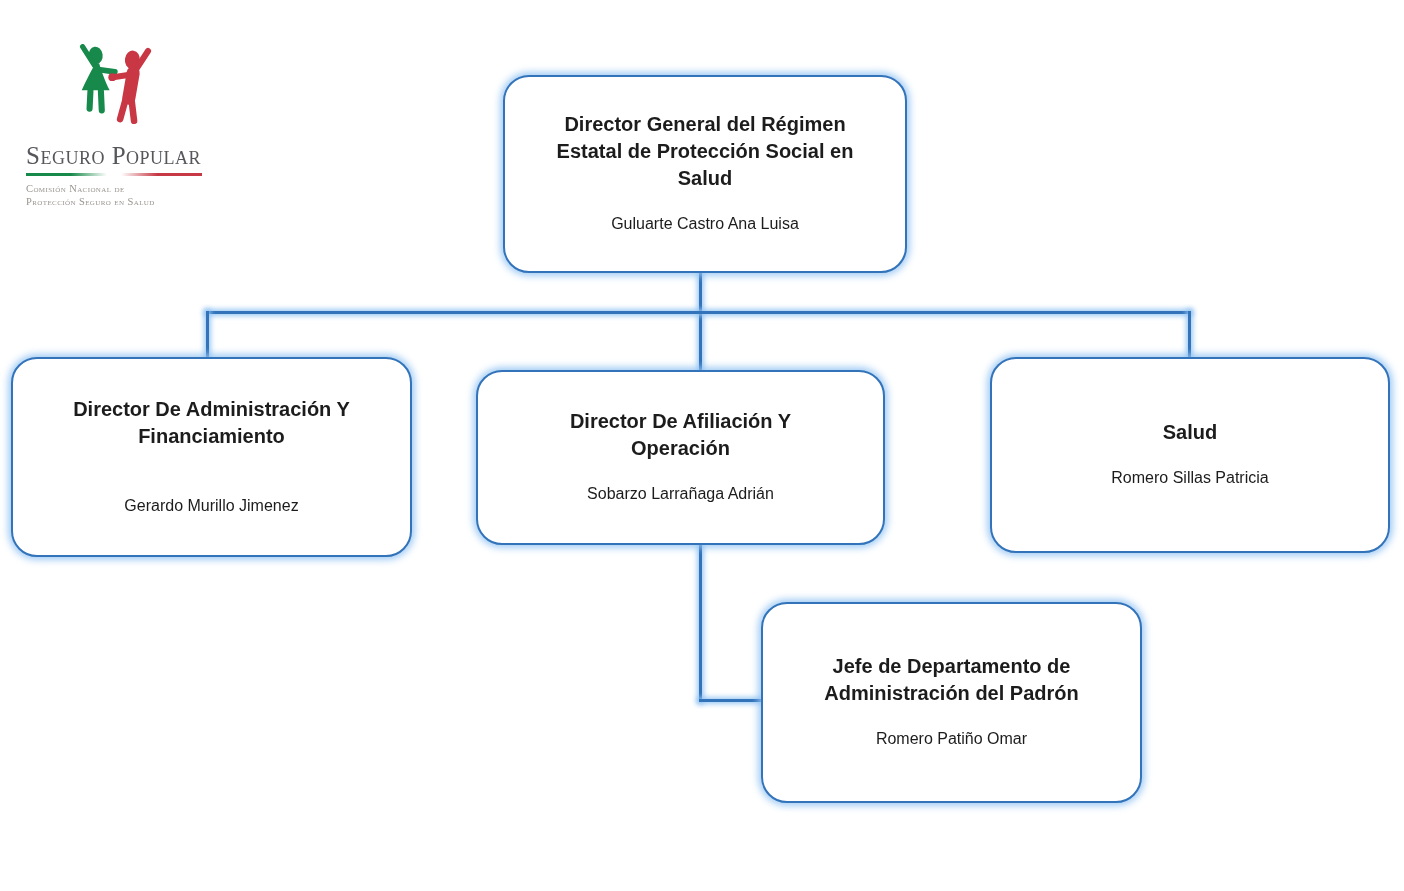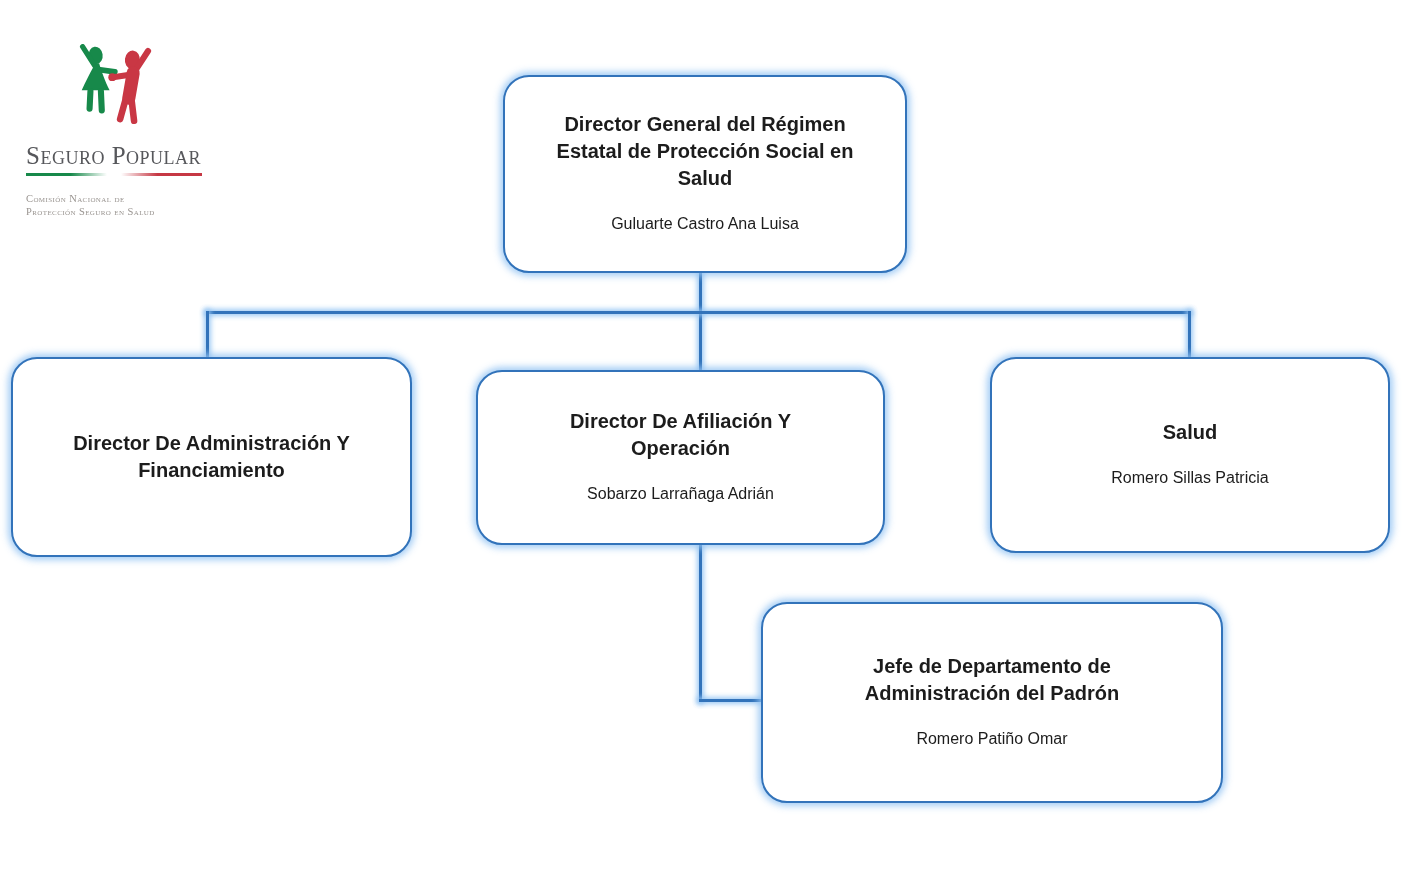--- a/index.html
+++ b/index.html
@@ -54,21 +54,21 @@
     background: linear-gradient(to left, #c63844 55%, rgba(198,56,68,0));
   }
   .org-line {
     font-family: "Liberation Serif", serif;
     font-variant: small-caps;
     font-size: 10.5px;
     line-height: 13px;
     letter-spacing: 0.4px;
     color: #98938f;
   }
-  .org-line.first { margin-top: 16px; }
+  .org-line.first { margin-top: 6px; }
 
   
   .node {
     position: absolute;
     z-index: 2;
     box-sizing: border-box;
     background: #ffffff;
     border: 2.5px solid #3273ba;
     border-radius: 26px;
     box-shadow: 0 0 7px 3px rgba(148, 196, 243, 0.85);
@@ -87,21 +87,21 @@
   }
   .node .person {
     font-size: 16px;
     line-height: 27px;
     margin-top: 18px;
   }
   #node-general    { left: 503px; top: 75px;  width: 404px; height: 198px; }
   #node-admin      { left: 11px;  top: 357px; width: 401px; height: 200px; gap: 24px; }
   #node-afiliacion { left: 476px; top: 370px; width: 409px; height: 175px; align-items: center; }
   #node-gestion    { left: 990px; top: 357px; width: 400px; height: 196px; }
-  #node-jefe       { left: 761px; top: 602px; width: 462px; height: 201px; }
+  #node-jefe       { left: 761px; top: 602px; width: 381px; height: 201px; }
 
   
   .line {
     position: absolute;
     z-index: 1;
     background: #3273ba;
     box-shadow: 0 0 5px 2px rgba(148, 196, 243, 0.9);
   }
   .line.v { width: 3px; }
   .line.h { height: 3px; }
@@ -161,20 +161,21 @@
       <div>Estatal de Protección Social en Salud</div>
     </div>
     <div class="person">Guluarte Castro Ana Luisa</div>
   </div>
 
   <div class="node" id="node-admin">
     <div class="title">
       <div>Director De Administración Y</div>
       <div>Financiamiento</div>
     </div>
+    <div class="person">Gerardo Murillo Jimenez</div>
   </div>
 
   <div class="node" id="node-afiliacion">
     <div class="title">
       <div>Director De Afiliación Y Operación</div>
     </div>
     <div class="person">Sobarzo Larrañaga Adrián</div>
   </div>
 
   <div class="node" id="node-gestion">

